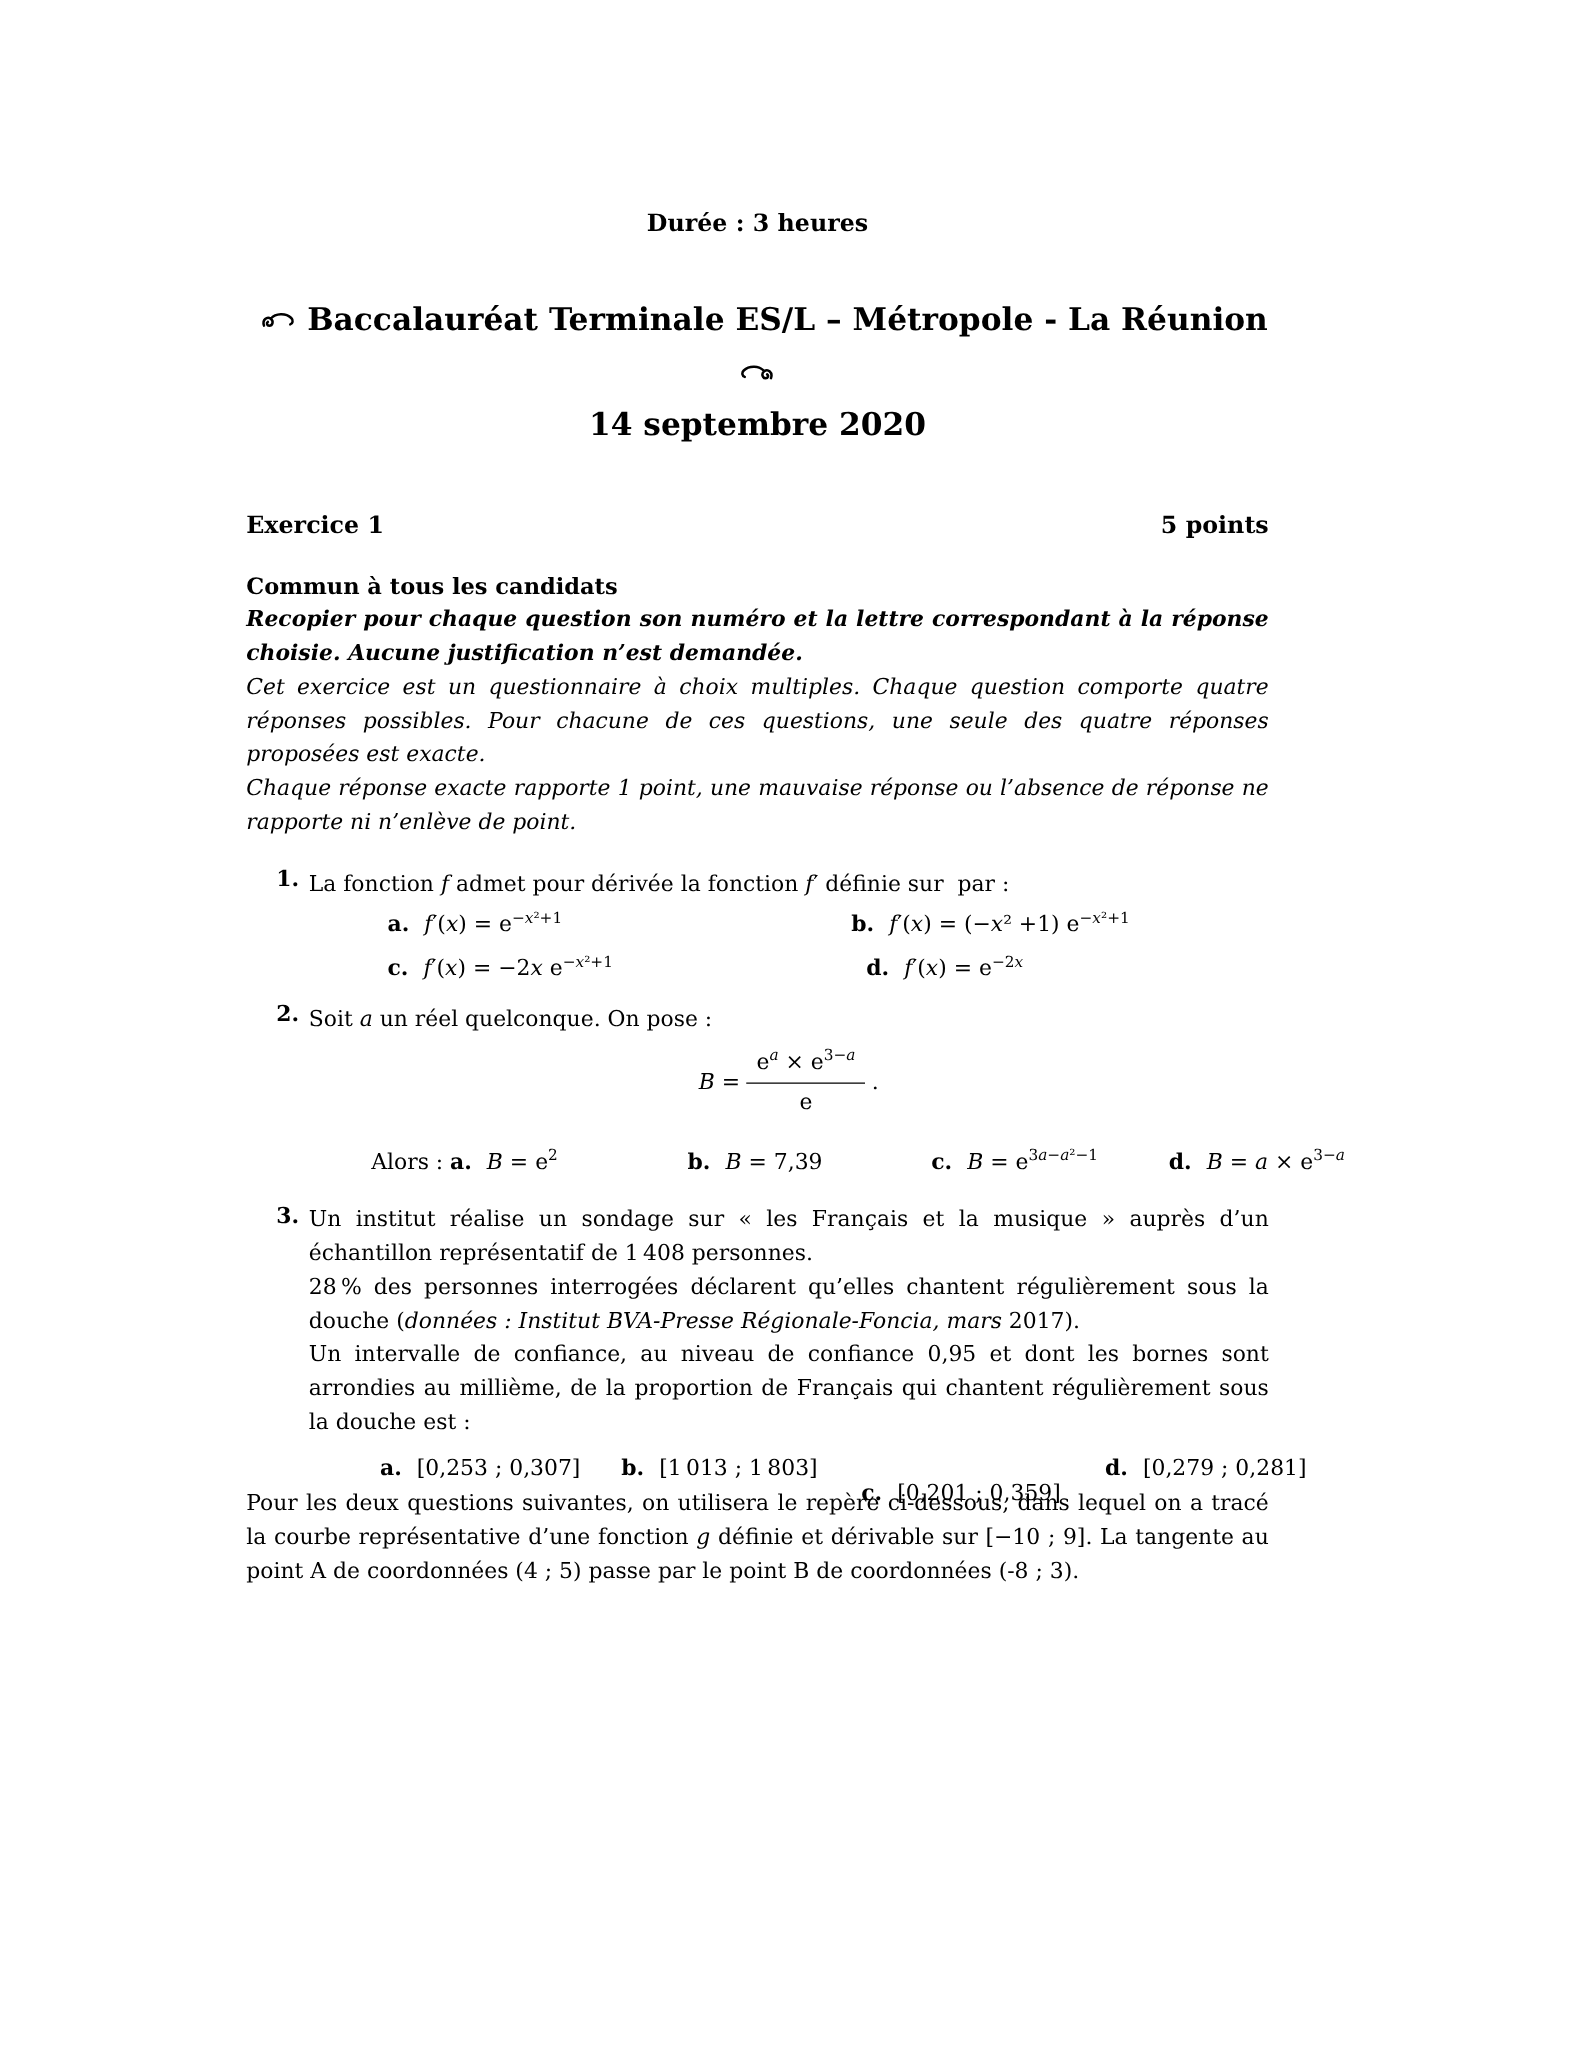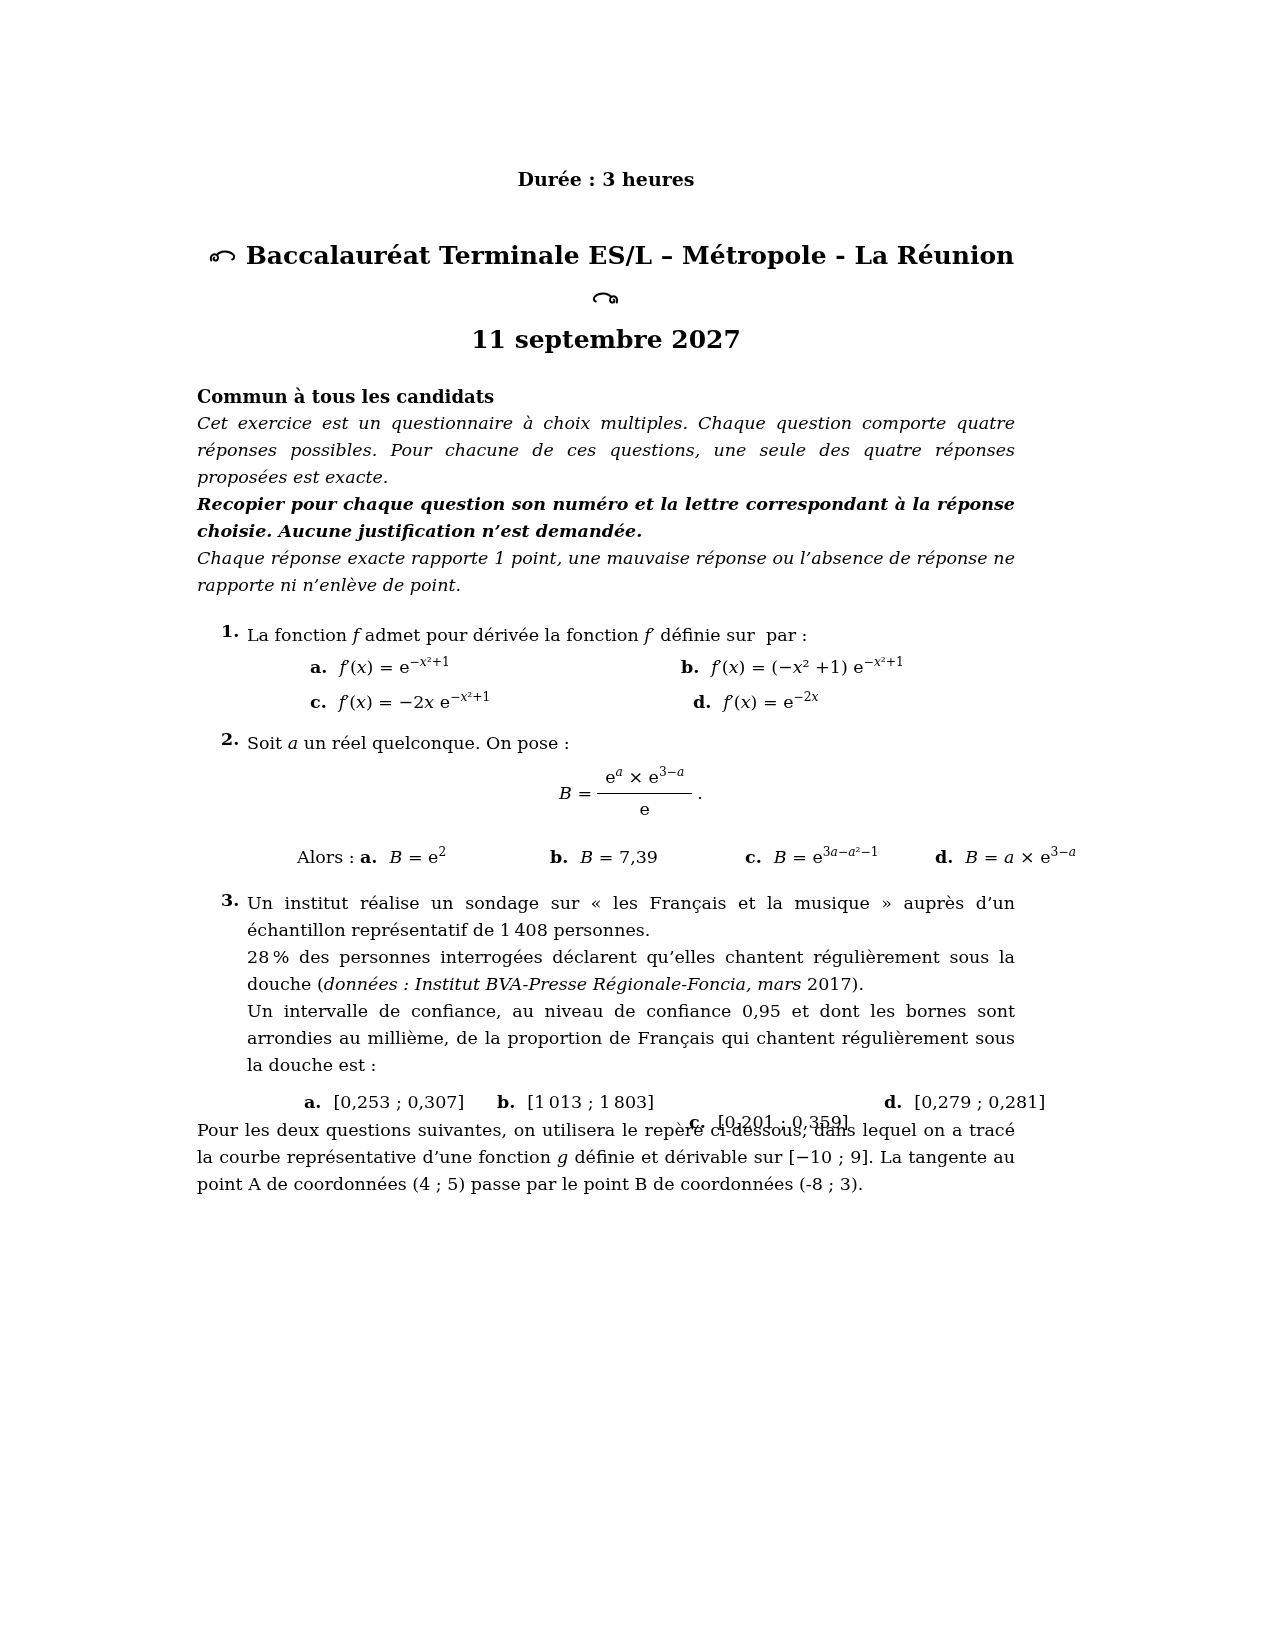--- a/index.html
+++ b/index.html
@@ -91,28 +91,32 @@
     <div class="center duration">Durée : 3 heures</div>
 
     <div class="center doc-title">
       <span class="tline">
         <span class="fleuron left"><svg width="28" height="17" viewBox="0 0 28 17">
               <path d="M3.2 11.5 C1.6 6.8 5.6 3.9 8.6 6.0 C11.2 7.9 10.1 11.6 7.4 11.6 C5.6 11.6 4.9 9.4 6.3 8.5 M8.6 6.0 C12.6 1.4 20.6 1.2 25.0 5.4 C26.8 7.1 26.3 9.9 24.2 10.5" fill="none" stroke="#000" stroke-width="2" stroke-linecap="round"></path>
             </svg></span><span>Baccalauréat Terminale ES/L – Métropole - La Réunion</span><span class="fleuron right"><svg width="28" height="17" viewBox="0 0 28 17">
               <path d="M3.2 11.5 C1.6 6.8 5.6 3.9 8.6 6.0 C11.2 7.9 10.1 11.6 7.4 11.6 C5.6 11.6 4.9 9.4 6.3 8.5 M8.6 6.0 C12.6 1.4 20.6 1.2 25.0 5.4 C26.8 7.1 26.3 9.9 24.2 10.5" fill="none" stroke="#000" stroke-width="2" stroke-linecap="round"></path>
             </svg></span>
       </span>
-      <span class="tline">11 septembre 2027</span>
+      <span class="tline">14 septembre 2020</span>
     </div>
 
+    <div class="ex-header">
+      <span>Exercice 1</span>
+      <span>5 points</span>
+    </div>
 
     <div class="subtitle">Commun à tous les candidats</div>
 
+    <p class="para bi p2">Recopier pour chaque question son numéro et la lettre correspondant à la réponse choisie. Aucune justification n’est demandée.</p>
     <p class="para it p1">Cet exercice est un questionnaire à choix multiples. Chaque question comporte quatre réponses possibles. Pour chacune de ces questions, une seule des quatre réponses proposées est exacte.</p>
-    <p class="para bi p2">Recopier pour chaque question son numéro et la lettre correspondant à la réponse choisie. Aucune justification n’est demandée.</p>
     <p class="para it p3">Chaque réponse exacte rapporte 1 point, une mauvaise réponse ou l’absence de réponse ne rapporte ni n’enlève de point.</p>
 
     <div class="qitem" id="q1">
       <span class="qnum">1.</span>
       <div class="qline">La fonction <span class="mi"><i>f</i></span> admet pour dérivée la fonction <span class="mi"><i>f</i>′</span> définie sur&nbsp;&nbsp;par :</div>
       <div class="optrow">
         <span class="opt q1a"><span class="optlabel">a.</span><span><span class="mi"><i>f</i>′(<i>x</i>) = e<sup>−<i>x</i>²+1</sup></span></span></span>
         <span class="opt q1b"><span class="optlabel">b.</span><span><span class="mi"><i>f</i>′(<i>x</i>) = (−<i>x</i>² +1) e<sup>−<i>x</i>²+1</sup></span></span></span>
       </div>
       <div class="optrow">

